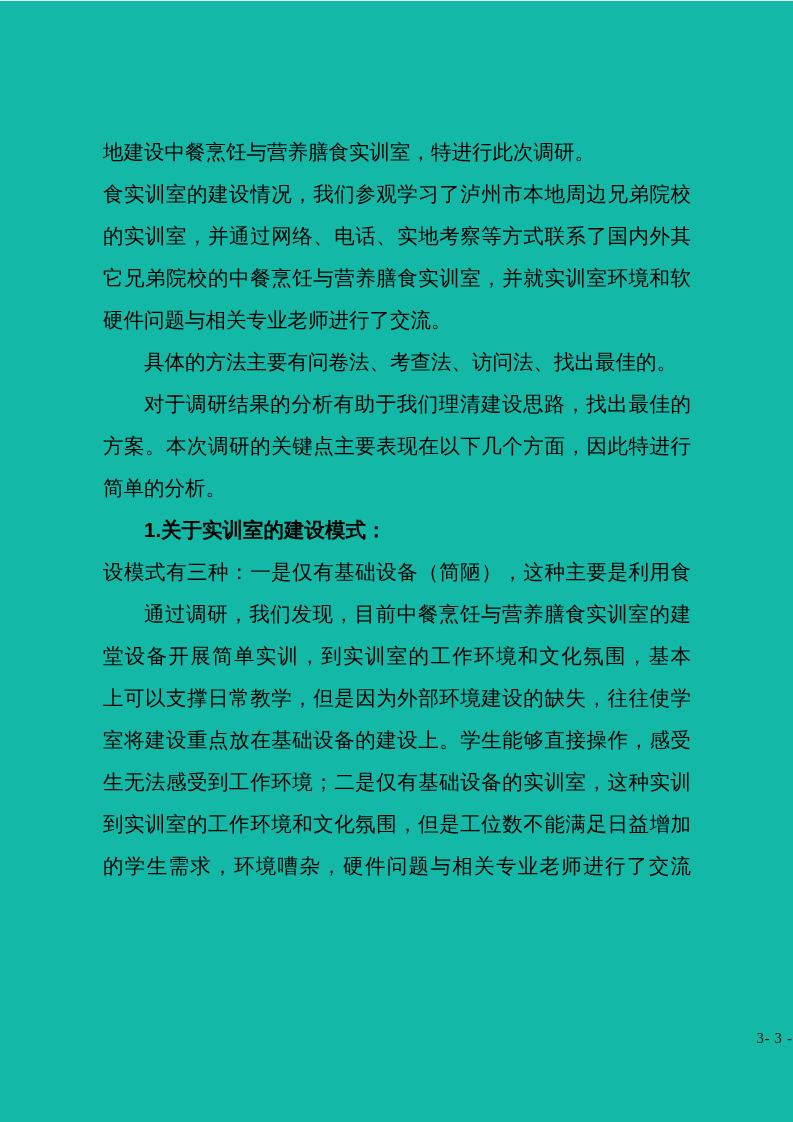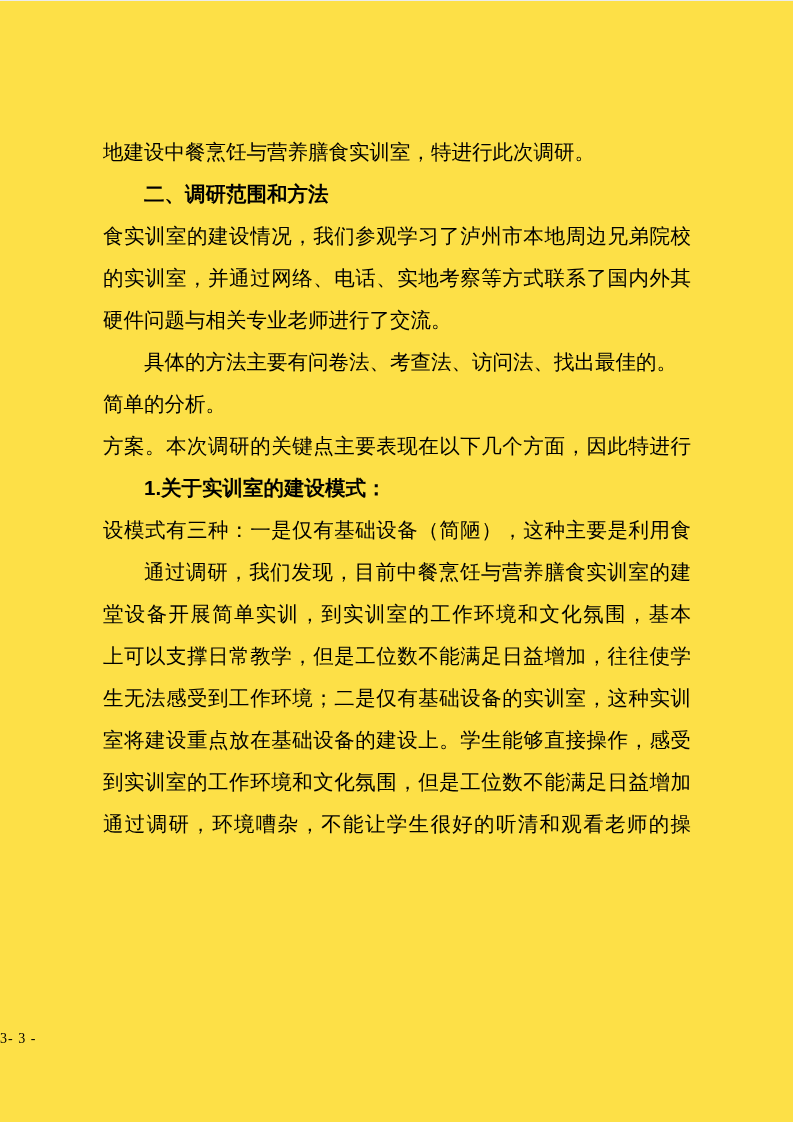--- a/index.html
+++ b/index.html
@@ -1,21 +1,21 @@
 <!DOCTYPE html>
 <html><head>
 <meta charset="utf-8">
 <style>
   * { margin: 0; padding: 0; box-sizing: border-box; }
   html, body { background: #ffffff; }
   .page {
     position: relative;
     width: 793px;
     height: 1122px;
-    background: #fde047;
+    background: #14b8a6;
     border-top: 1px solid #ececec;
     overflow: hidden;
     font-family: "Liberation Sans", "DejaVu Sans", sans-serif;
     color: #000000;
   }
   .content {
     position: absolute;
     left: 103px;
     top: 130px;
     width: 588px;
@@ -42,44 +42,45 @@
   }
   
   .line.end, .line.first-end {
     text-align: left;
   }
   .footer {
     position: absolute;
     left: 0;
     right: 0;
     top: 1030px;
-    text-align: left;
+    text-align: right;
     font-family: "Liberation Serif", "DejaVu Serif", serif;
     font-size: 14px;
     color: #000000;
     letter-spacing: 1px;
   }
 </style>
 </head>
 <body>
 
 <div class="page">
   <div class="content">
       <div class="line end">地建设中餐烹饪与营养膳食实训室，特进行此次调研。</div>
-      <div class="line heading">二、调研范围和方法</div>
       <div class="line full">食实训室的建设情况，我们参观学习了泸州市本地周边兄弟院校</div>
       <div class="line full">的实训室，并通过网络、电话、实地考察等方式联系了国内外其</div>
+      <div class="line full">它兄弟院校的中餐烹饪与营养膳食实训室，并就实训室环境和软</div>
       <div class="line end">硬件问题与相关专业老师进行了交流。</div>
       <div class="line first-end">具体的方法主要有问卷法、考查法、访问法、找出最佳的。</div>
+      <div class="line first">对于调研结果的分析有助于我们理清建设思路，找出最佳的</div>
+      <div class="line full">方案。本次调研的关键点主要表现在以下几个方面，因此特进行</div>
       <div class="line end">简单的分析。</div>
-      <div class="line full">方案。本次调研的关键点主要表现在以下几个方面，因此特进行</div>
       <div class="line heading">1.关于实训室的建设模式：</div>
       <div class="line full">设模式有三种：一是仅有基础设备（简陋），这种主要是利用食</div>
       <div class="line first">通过调研，我们发现，目前中餐烹饪与营养膳食实训室的建</div>
       <div class="line full">堂设备开展简单实训，到实训室的工作环境和文化氛围，基本</div>
-      <div class="line full">上可以支撑日常教学，但是工位数不能满足日益增加，往往使学</div>
+      <div class="line full">上可以支撑日常教学，但是因为外部环境建设的缺失，往往使学</div>
+      <div class="line full">室将建设重点放在基础设备的建设上。学生能够直接操作，感受</div>
       <div class="line full">生无法感受到工作环境；二是仅有基础设备的实训室，这种实训</div>
-      <div class="line full">室将建设重点放在基础设备的建设上。学生能够直接操作，感受</div>
       <div class="line full">到实训室的工作环境和文化氛围，但是工位数不能满足日益增加</div>
-      <div class="line full">通过调研，环境嘈杂，不能让学生很好的听清和观看老师的操</div>
+      <div class="line full">的学生需求，环境嘈杂，硬件问题与相关专业老师进行了交流</div>
     </div>
   <div class="footer">3- 3 -</div>
 </div>
 
 </body></html>

